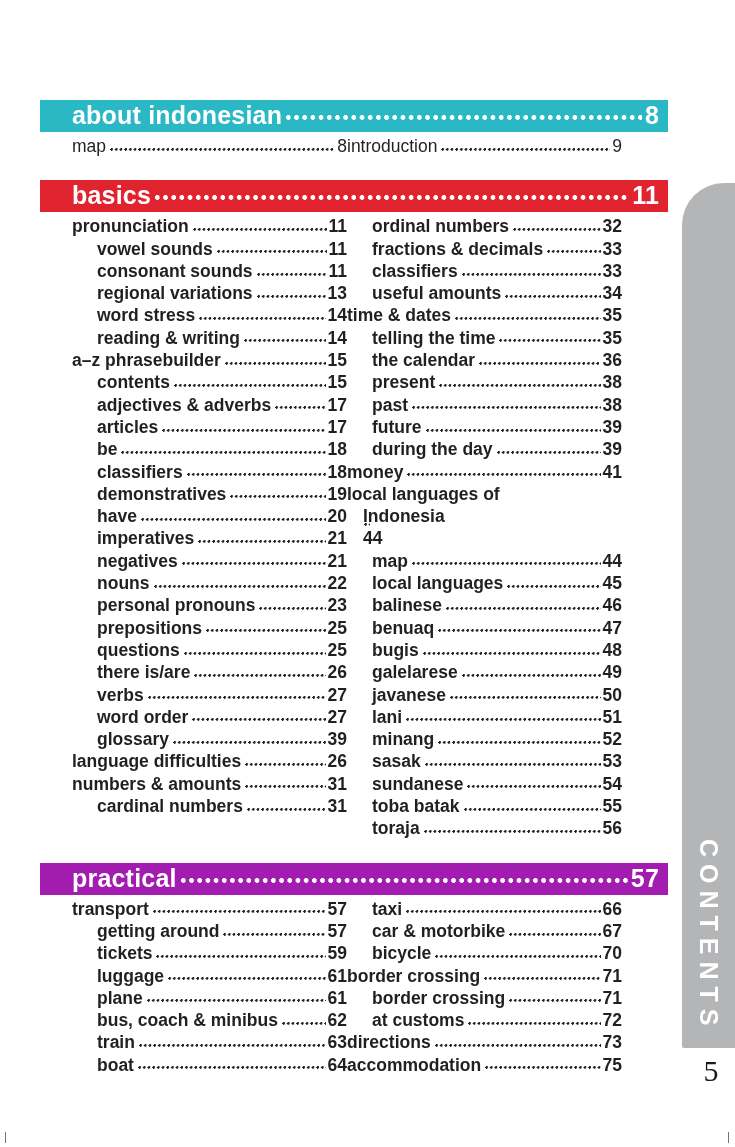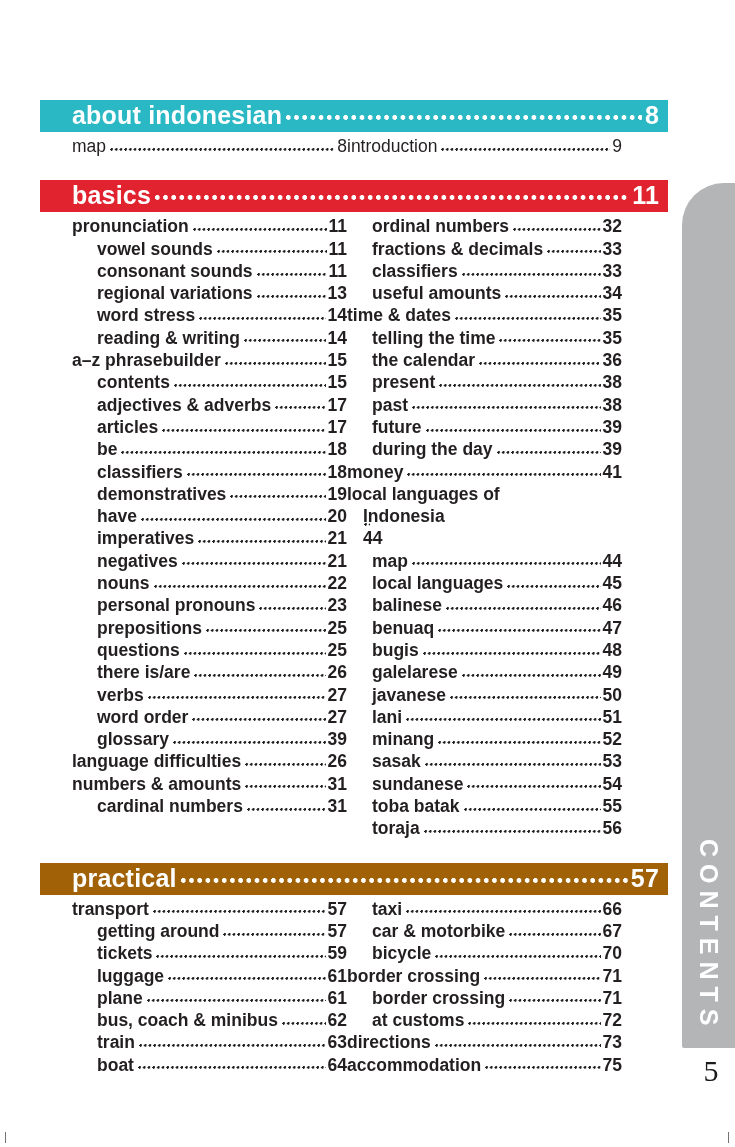--- a/index.html
+++ b/index.html
@@ -361,21 +361,21 @@
             </div>
             <div class="row sub">
               <span class="label">toraja</span>
               <span class="leader"></span>
               <span class="page">56</span>
             </div>
           </div>
         </div>
       </section>
       <section class="toc-section">
-        <div class="bar" style="background: #a16207;">
+        <div class="bar" style="background: #a21caf;">
           <span class="bar-title">practical</span>
           <span class="bar-leader"></span>
           <span class="bar-page">57</span>
         </div>
         <div class="cols">
           <div class="col">
             <div class="row bold">
               <span class="label">transport</span>
               <span class="leader"></span>
               <span class="page">57</span>

